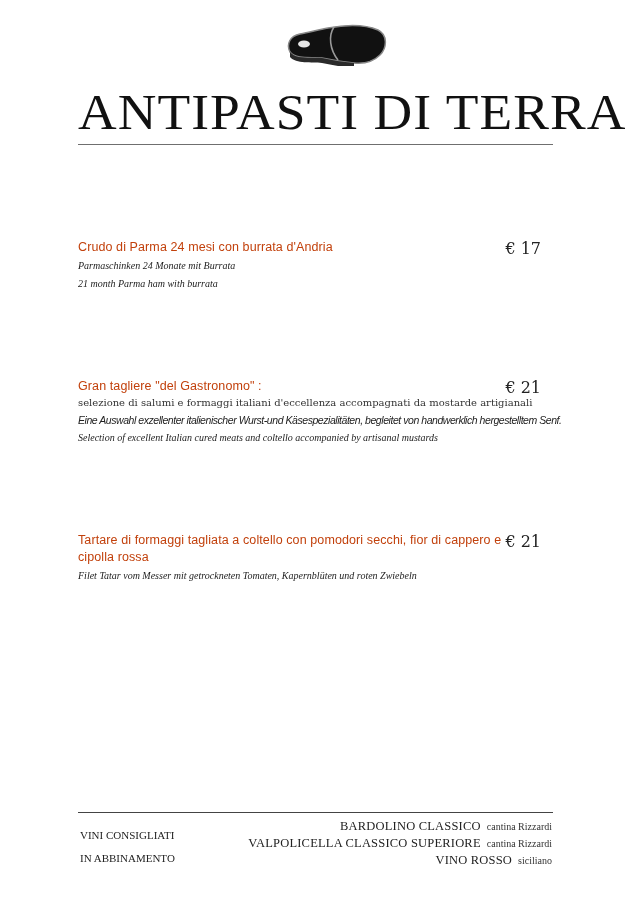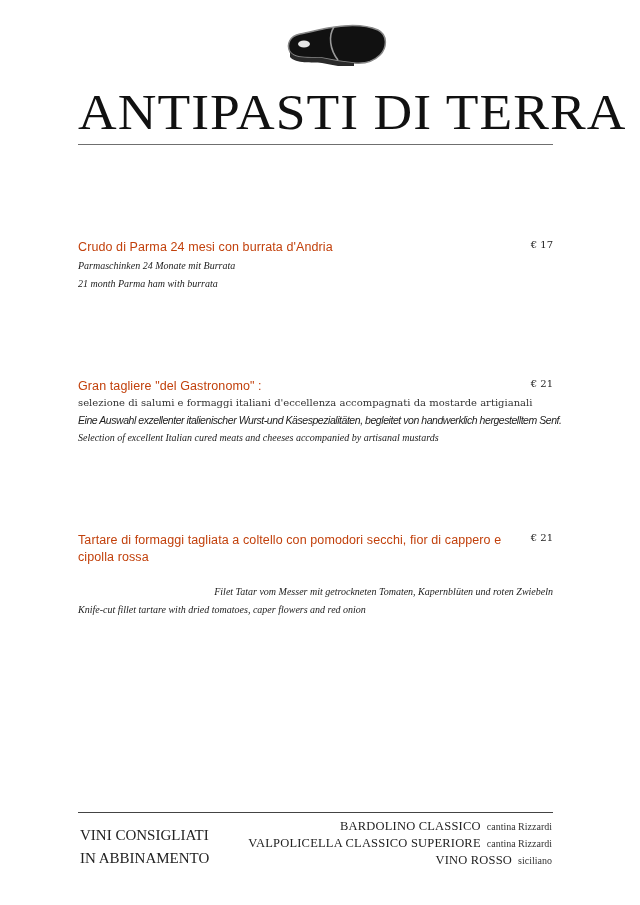--- a/index.html
+++ b/index.html
@@ -2,27 +2,27 @@
 <html><head>
 <meta charset="utf-8">
 <style>
   html, body { margin:0; padding:0; background:#ffffff; }
   body { width:640px; height:905px; position:relative; overflow:hidden; color:#1a1a1a; }
   .logo { position:absolute; left:284px; top:22px; width:104px; height:44px; }
   .title { position:absolute; left:78px; top:84px; font-family:"Liberation Serif", serif; font-size:50px; letter-spacing:1px; line-height:56px; color:#111; white-space:nowrap; transform:scaleX(1.07); transform-origin:left; }
   .rule-top { position:absolute; left:78px; top:144px; width:475px; height:1px; background:#6f6f6f; }
   .item { position:absolute; left:78px; width:475px; }
   .item-name { font-family:Liberation Sans, sans-serif; font-size:12.5px; line-height:17px; color:#c2410c; width:440px; letter-spacing:0.1px; }
-  .item-price { position:absolute; right:0; top:0; font-family:"DejaVu Serif", serif; font-size:10px; color:#222; }
+  .item-price { position:absolute; right:12px; top:0; font-family:"DejaVu Serif", serif; font-size:16px; color:#222; }
   .desc-it { font-family:"DejaVu Serif", serif; font-size:10px; line-height:16px; color:#333; white-space:nowrap; }
   .desc-de { font-family:"Liberation Sans", sans-serif; font-style:italic; font-size:10.5px; line-height:18px; color:#222; white-space:nowrap;text-align:center; }
   .desc-de.tight { letter-spacing:-0.45px; }
   .desc-en { font-family:Liberation Serif, serif; font-style:italic; font-size:10px; line-height:18px; color:#222; white-space:nowrap; }
   .rule-bottom { position:absolute; left:78px; top:812px; width:475px; height:1px; background:#444; }
-  .wine-label { position:absolute; left:80px; top:824px; font-family:"Liberation Serif", serif; font-size:15px; line-height:23px; color:#222; }
+  .wine-label { position:absolute; left:80px; top:824px; font-family:"Liberation Serif", serif; font-size:11px; line-height:23px; color:#222; }
   .wine-list { position:absolute; right:88px; top:818px; text-align:right; font-family:"Liberation Serif", serif; font-size:12px; line-height:16px; color:#222; }
   .wine-name { font-size:12.5px; letter-spacing:0.2px; }
   .wine-maker { font-size:10px; margin-left:6px; color:#333; }
 </style>
 </head>
 <body>
 
 <div class="logo">
   <svg width="104" height="44" viewBox="0 0 104 44">
     <path d="M6,30 C2,22 6,14 16,12 C26,10 34,8 44,6 C60,3 80,2 94,8 C104,13 103,26 96,33 C90,39 80,42 70,41 C58,40 48,38 38,36 C28,35 12,38 6,30 Z" fill="#111" stroke="#888" stroke-width="1.5"></path>
@@ -40,28 +40,27 @@
   <div class="item-price">€ 17</div>
   <div class="desc-en" style="margin-top:1px;">Parmaschinken 24 Monate mit Burrata</div>
   <div class="desc-en">21 month Parma ham with burrata</div>
 </div>
 
 <div class="item" style="top:378px;">
   <div class="item-name">Gran tagliere "del Gastronomo" :</div>
   <div class="item-price">€ 21</div>
   <div class="desc-it">selezione di salumi e formaggi italiani d'eccellenza accompagnati da mostarde artigianali</div>
   <div class="desc-de tight">Eine Auswahl exzellenter italienischer Wurst-und Käsespezialitäten, begleitet von handwerklich hergestelltem Senf.</div>
-  <div class="desc-en">Selection of excellent Italian cured meats and cheeses accompanied by artisanal mustards</div>
+  <div class="desc-en">Selection of excellent Italian cured meats and coltello accompanied by artisanal mustards</div>
 </div>
 
 <div class="item" style="top:532px;">
   <div class="item-name">Tartare di formaggi tagliata a coltello con pomodori secchi, fior di cappero e cipolla rossa</div>
   <div class="item-price">€ 21</div>
-  <div class="desc-en" style="margin-top:17px;text-align:right;">Filet Tatar vom Messer mit getrockneten Tomaten, Kapernblüten und roten Zwiebeln</div>
-  <div class="desc-en">Knife-cut fillet tartare with dried tomatoes, caper flowers and red onion</div>
+  <div class="desc-en" style="margin-top:1px;">Filet Tatar vom Messer mit getrockneten Tomaten, Kapernblüten und roten Zwiebeln</div>
 </div>
 
 <div class="rule-bottom"></div>
 <div class="wine-label">
   <div>VINI CONSIGLIATI</div>
   <div>IN ABBINAMENTO</div>
 </div>
 <div class="wine-list">
   <div>
     <span class="wine-name">BARDOLINO CLASSICO</span><span class="wine-maker">cantina Rizzardi</span>

